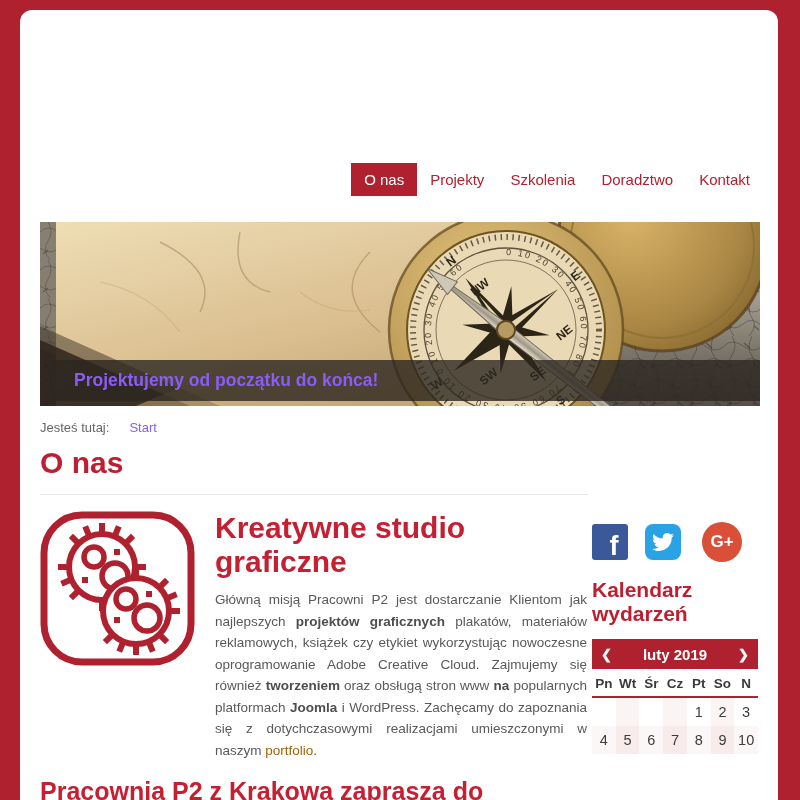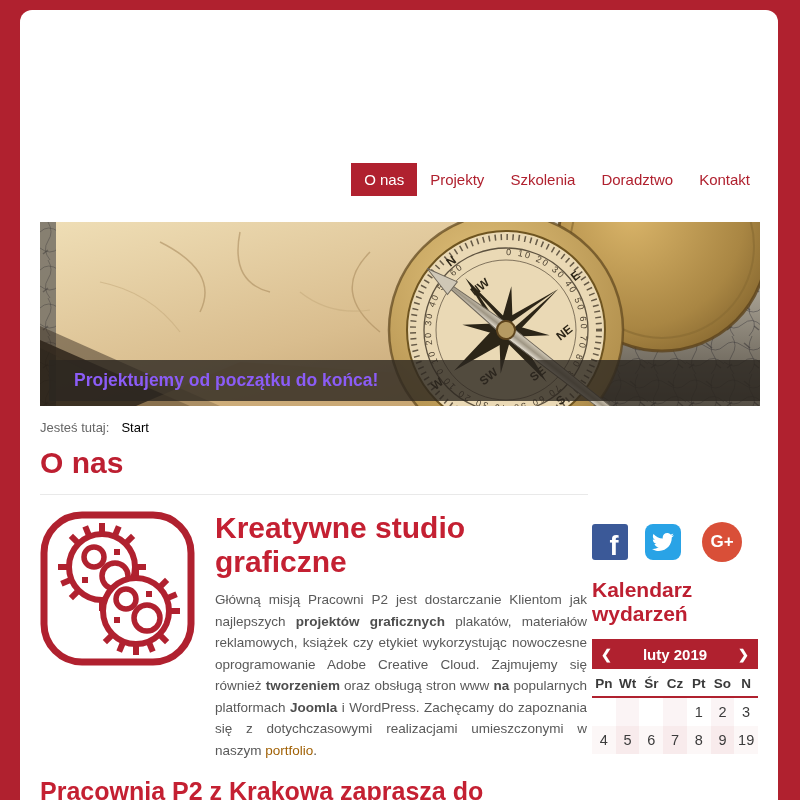--- a/index.html
+++ b/index.html
@@ -49,21 +49,21 @@
   .hero svg { display:block; }
   .hero-caption {
     position:absolute; left:0; right:0; top:138px; height:41px;
     background:rgba(44,39,33,0.80);
     display:flex; align-items:center;
     padding-left:25px;
     color:#8b5cf6; font-size:17.5px; font-weight:700;margin-left:9px;
   }
   
   .breadcrumb { margin-top:14px; font-size:13px; color:#666666; }
-  .breadcrumb .crumb-link { color:#000000; margin-left:12px; cursor:pointer; }
+  .breadcrumb .crumb-link { color:#8b5cf6; margin-left:20px; cursor:pointer; }
   
   h1.page-title { margin-top:11px; font-size:30px; font-weight:700; color:#bd1f31; letter-spacing:0; }
   .title-rule { border:none; border-top:1px solid #e9e9e9; width:548px; margin:14px 0 0 0; }
   
   .main { display:flex; margin-top:16px; }
   .col-left { width:550px; }
   .col-right { width:166px; margin-left:5px; }
   
   .article { display:flex; }
   .article-icon { flex:0 0 155px; margin-right:20px; }
@@ -346,20 +346,20 @@
             <div class="cal-cell col-odd row-odd">
               <span>7</span>
             </div>
             <div class="cal-cell row-odd">
               <span>8</span>
             </div>
             <div class="cal-cell col-odd row-odd">
               <span>9</span>
             </div>
             <div class="cal-cell row-odd">
-              <span>19</span>
+              <span>10</span>
             </div>
           </div>
       </div>
     </div>
 
   </div>
 </div>
 
 </body></html>

